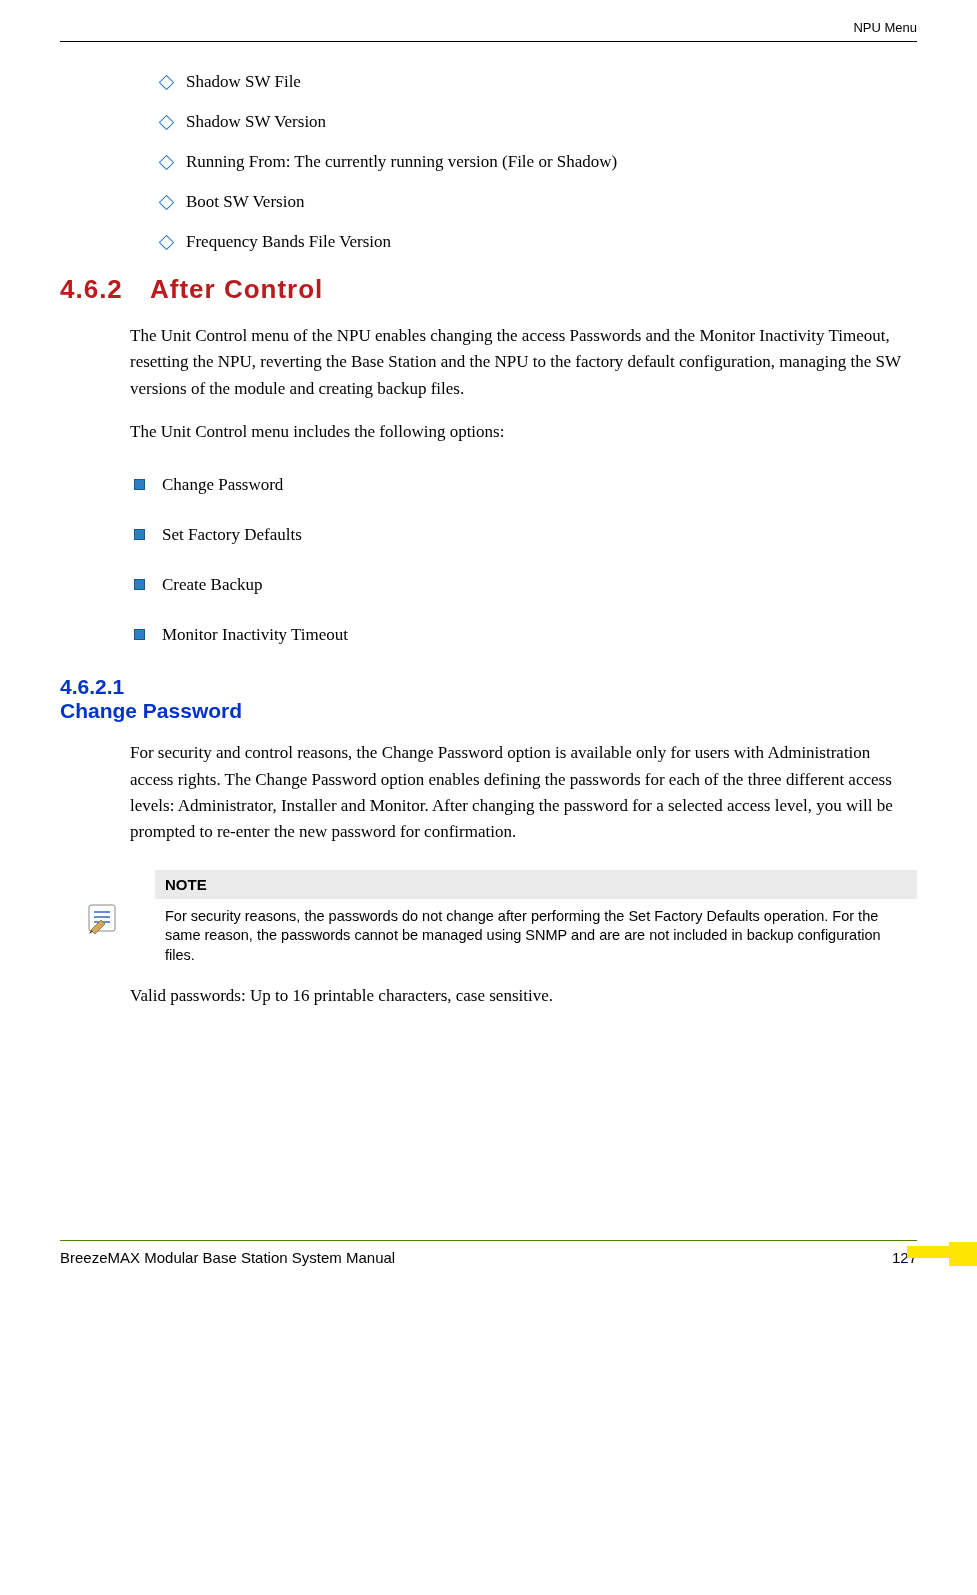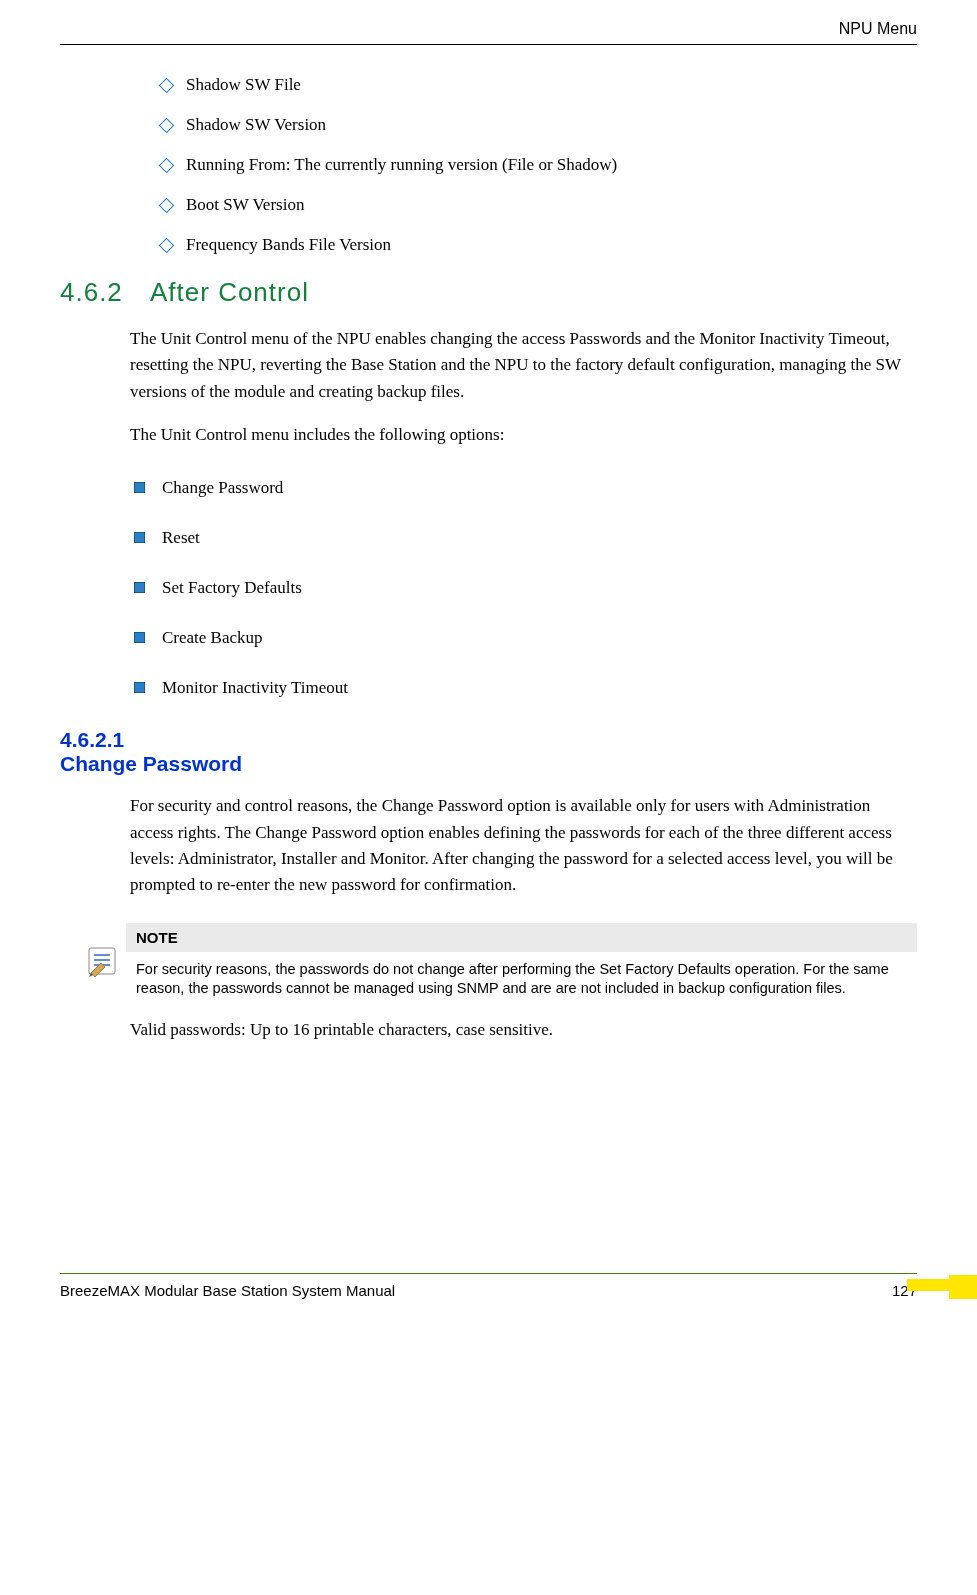--- a/index.html
+++ b/index.html
@@ -12,21 +12,21 @@
   }
   .page {
     padding: 0 60px;
     box-sizing: border-box;
   }
   .header {
     border-bottom: 1px solid #000;
     padding: 20px 0 6px 0;
     text-align: right;
     font-family: Arial, Helvetica, sans-serif;
-    font-size: 16px;
+    font-size: 13px;
   }
   .content {
     padding-left: 70px;
   }
   .diamond-list {
     list-style: none;
     padding-left: 30px;
     margin: 30px 0 18px 0;
   }
   .diamond-list li {
@@ -42,23 +42,24 @@
     top: 5px;
     width: 9px;
     height: 9px;
     border: 1.5px solid #2B7FC4;
     transform: rotate(45deg);
   }
   .section-heading {
     display: flex;
     align-items: baseline;
     margin: 22px 0 18px -70px;
-    color: #15803d;
+    color: #b91c1c;
     font-family: Verdana, Geneva, sans-serif;
     letter-spacing: 1px;
+    font-weight: bold;
   }
   .section-num {
     font-size: 26px;
     width: 90px;
   }
   .section-title {
     font-size: 26px;
   }
   .body-text {
     font-size: 17px;
@@ -98,20 +99,21 @@
   .sub-num {
     font-size: 21px;
     width: 90px;
   }
   .sub-title {
     font-size: 21px;
   }
   .note-box {
     display: flex;
     margin: 24px 0 18px -50px;
+    gap: 29px;
   }
   .note-icon {
     width: 46px;
     flex-shrink: 0;
     display: flex;
     align-items: center;
     justify-content: center;
   }
   .note-icon svg { width: 36px; height: 36px; }
   .note-body { flex: 1; }
@@ -182,21 +184,20 @@
     <div class="section-heading">
       <span class="section-num">4.6.2</span>
       <span class="section-title">After Control</span>
     </div>
 
     <p class="body-text">The Unit Control menu of the NPU enables changing the access Passwords and the Monitor Inactivity Timeout, resetting the NPU, reverting the Base Station and the NPU to the factory default configuration, managing the SW versions of the module and creating backup files.</p>
     <p class="body-text">The Unit Control menu includes the following options:</p>
 
     <ul class="square-list">
       <li><span>Change Password</span></li>
-      <li><span>Reset</span></li>
       <li><span>Set Factory Defaults</span></li>
       <li><span>Create Backup</span></li>
       <li><span>Monitor Inactivity Timeout</span></li>
     </ul>
 
     <div class="subsection-heading">
       <span class="sub-num">4.6.2.1</span>
       <span class="sub-title">Change Password</span>
     </div>
 

